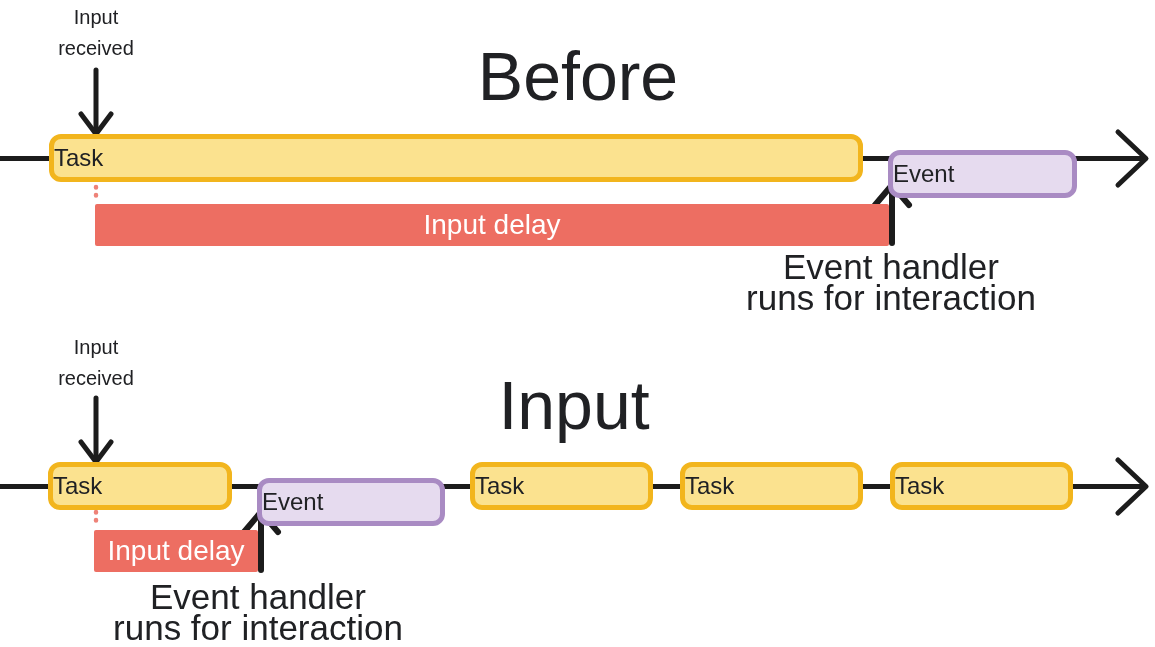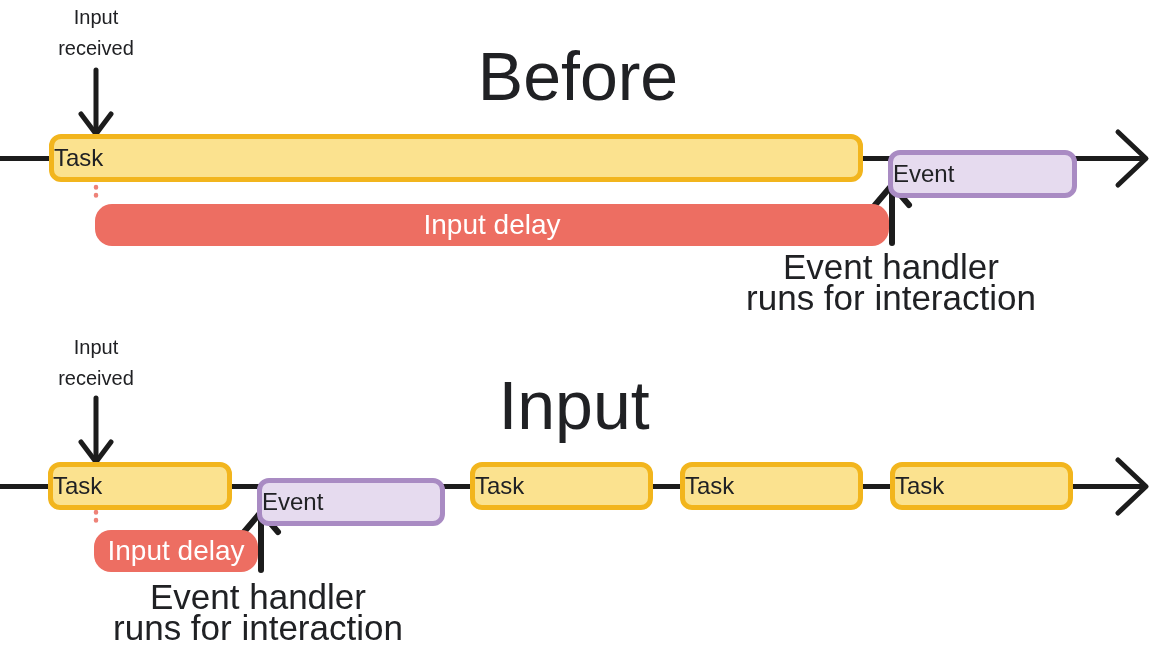--- a/index.html
+++ b/index.html
@@ -24,21 +24,21 @@
   .note.handler{font-size:35px;width:300px;}
   .box{
     position:absolute;box-sizing:border-box;height:48px;
     border:5px solid;border-radius:12px;
     display:flex;align-items:center;justify-content:flex-start;
     font-size:24px;
   }
   .box.task{background:var(--task-fill,#fbe28f);border-color:var(--task-border,#f2b51d);}
   .box.event{background:var(--event-fill,#e6dbef);border-color:var(--event-border,#a98bc3);margin-top:16px;}
   .delay{
-    position:absolute;height:42px;border-radius:17px;
+    position:absolute;height:42px;border-radius:2px;
     background:var(--delay-fill,#ed6e62);color:var(--delay-text,#fff);
     display:flex;align-items:center;justify-content:center;
     font-size:28px;
   }
 </style>
 </head>
 <body>
 
 <div class="canvas">
 

